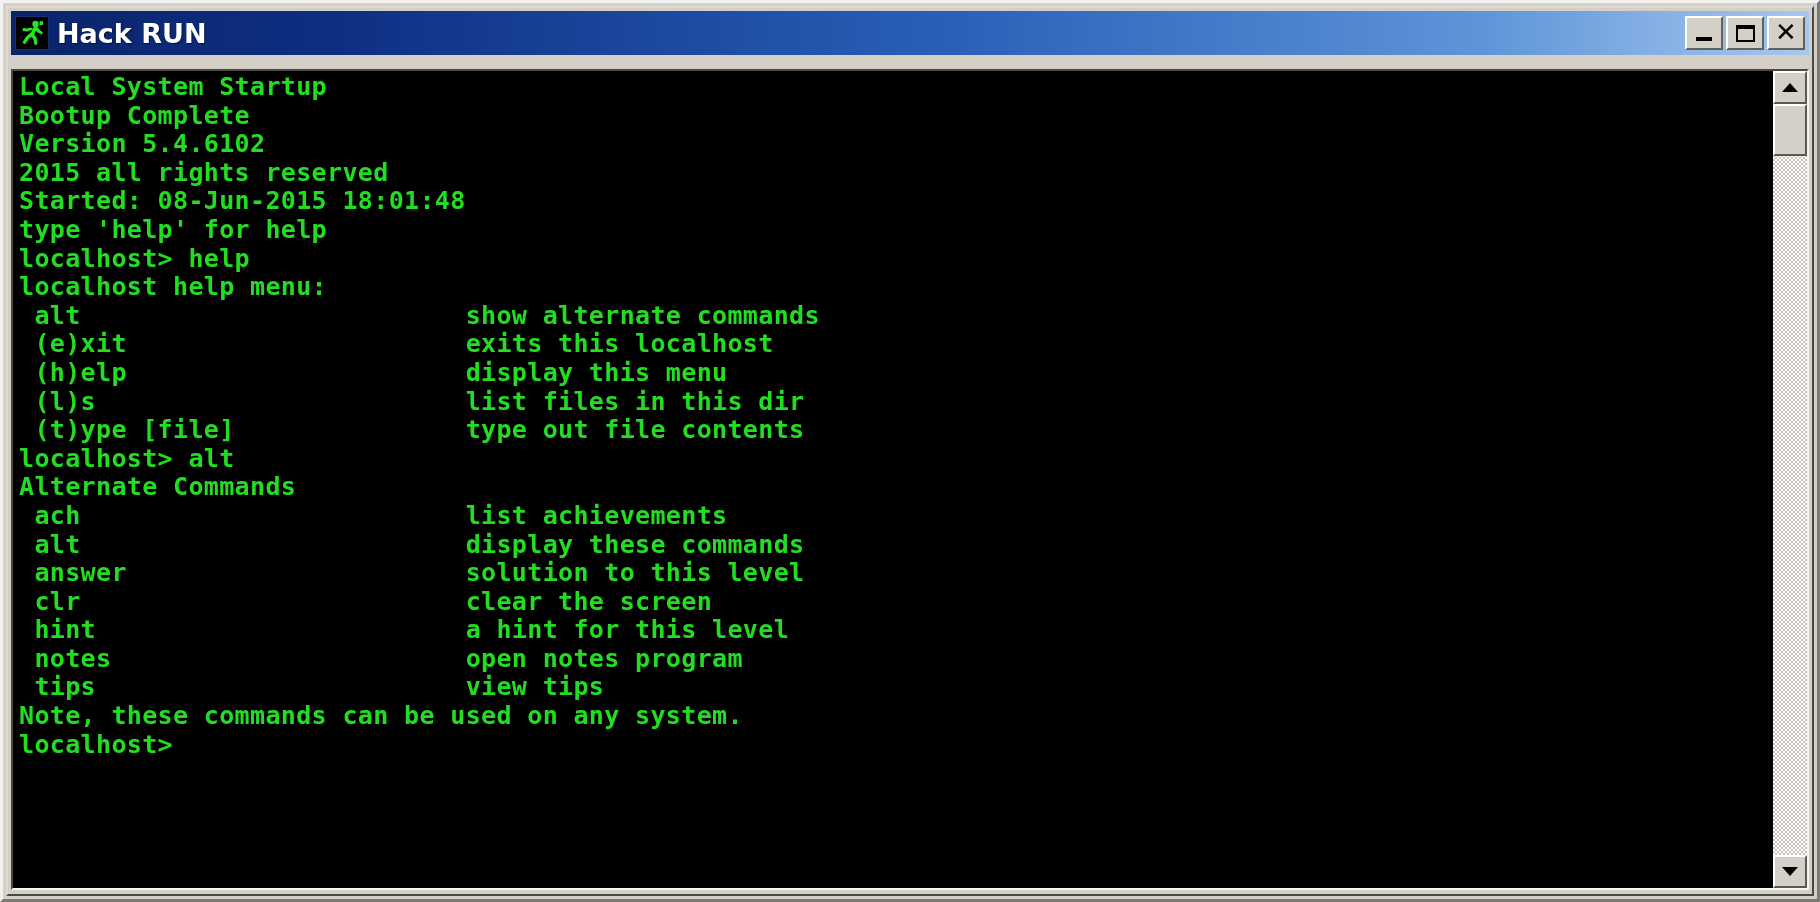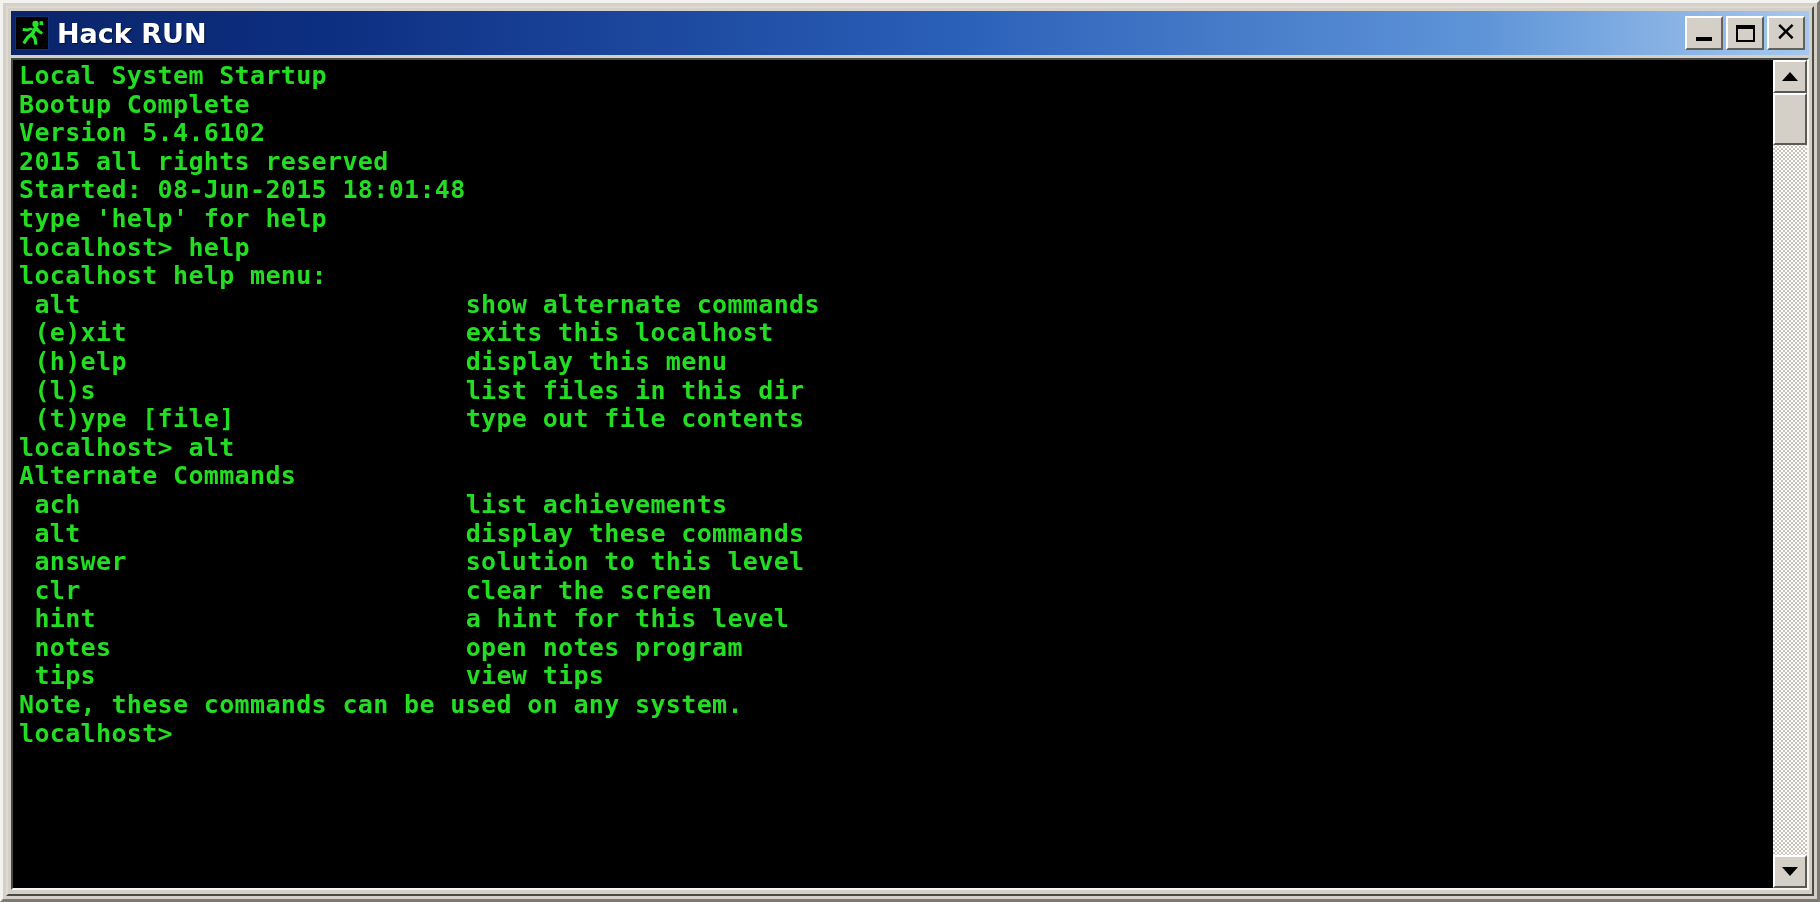--- a/index.html
+++ b/index.html
@@ -114,21 +114,21 @@
     font-family: "DejaVu Sans", sans-serif;
     font-size: 26px;
     font-weight: bold;
     line-height: 26px;
     margin-top: -2px;
   }
 
   
   #client-area {
     flex: 1 1 auto;
-    margin: 3px 3px 4px 3px;
+    margin: 14px 3px 4px 3px;
     display: flex;
     position: relative;
     border-top: 2px solid #4a4a45;
     border-left: 2px solid #4a4a45;
     border-right: 2px solid #f7f5f1;
     border-bottom: 2px solid #f7f5f1;
     box-sizing: border-box;
     background: #000;
     gap: 40px;
   }

